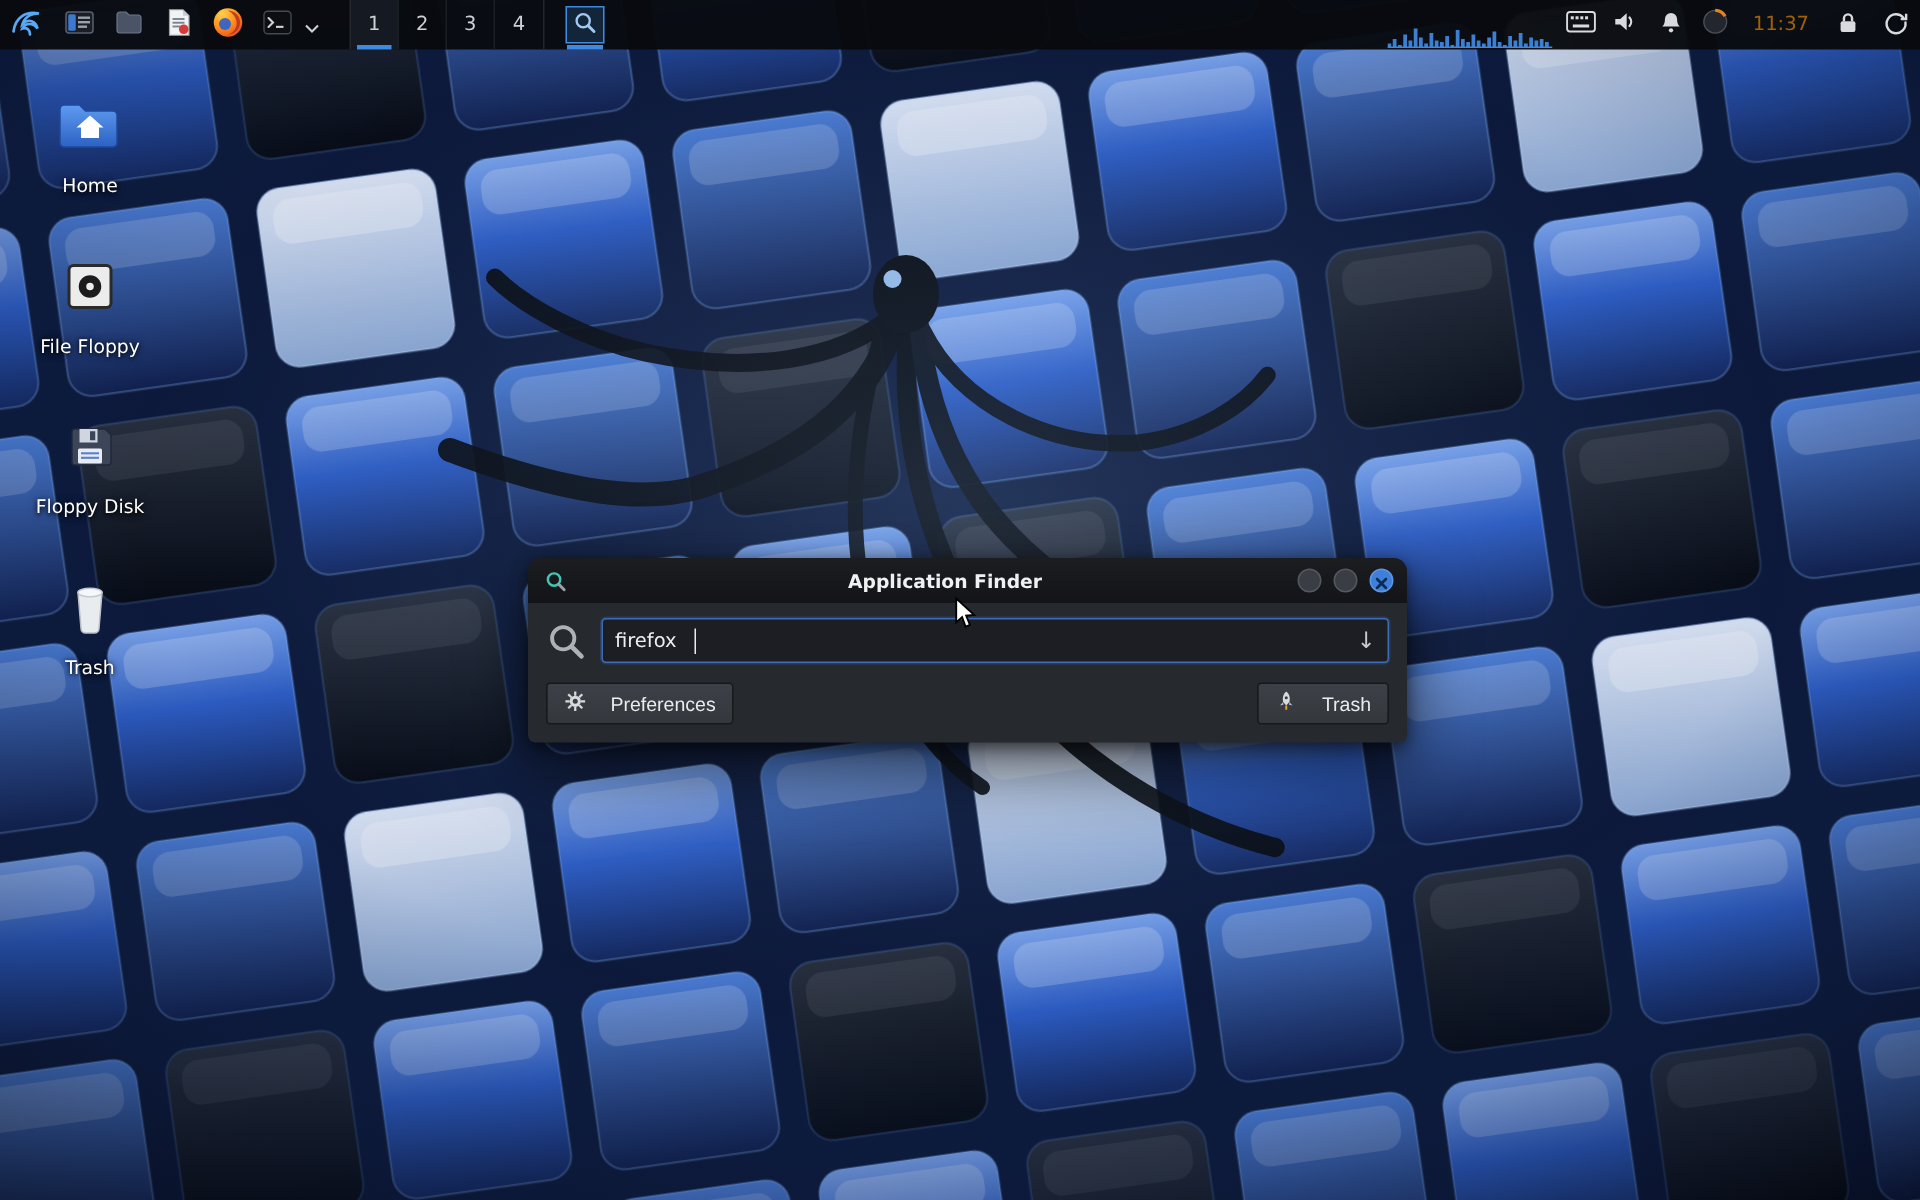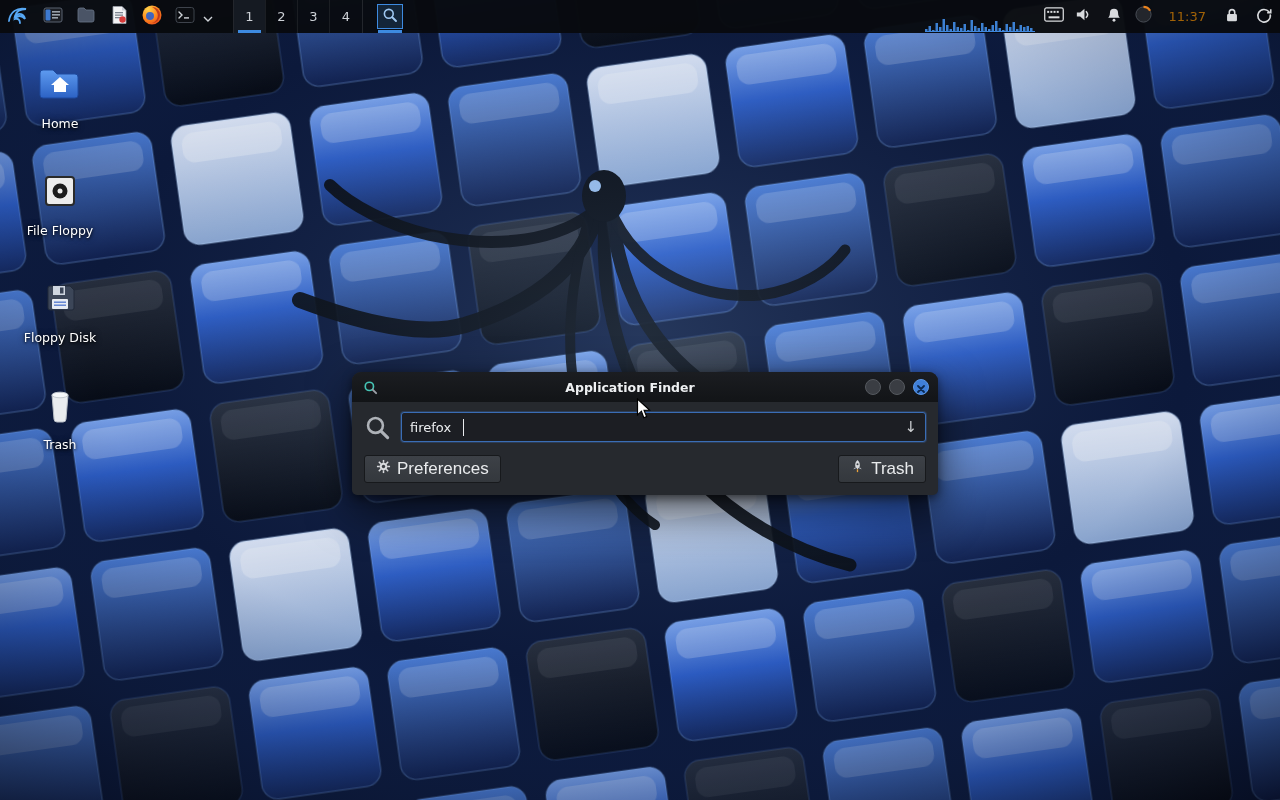--- a/index.html
+++ b/index.html
@@ -88,24 +88,24 @@
   }
   .search-field input {
     flex:1; background:transparent; border:none; outline:none;
     color:#eceef0; font-size:13px; font-family:inherit;
   }
   .caret { position:absolute; left:61px; top:6px; width:1px; height:17px; background:#e9ebee; }
   .dd-arrow { color:#c9cccf; font-size:15px; line-height:1; cursor:pointer; padding-left:6px; }
 
   .actions { display:flex; justify-content:space-between; margin-top:13px; }
   .btn {
-    display:flex; align-items:center; gap:6px; height:28px; padding:0 11px;
+    display:flex; align-items:center; gap:16px; height:28px; padding:0 11px;
     background:linear-gradient(#3d4147,#34383d);
     border:1px solid #17191c; border-radius:3px;
-    color:#e9ebed; font-size:17px; cursor:pointer;
+    color:#e9ebed; font-size:13px; cursor:pointer;
   }
 
   
   .cursor { position:absolute; left:636px; top:398px; z-index:60; pointer-events:none; }
 </style>
 </head>
 <body>
 
 <svg class="wallpaper" width="1280" height="800" viewBox="0 0 1280 800">
   <defs>

